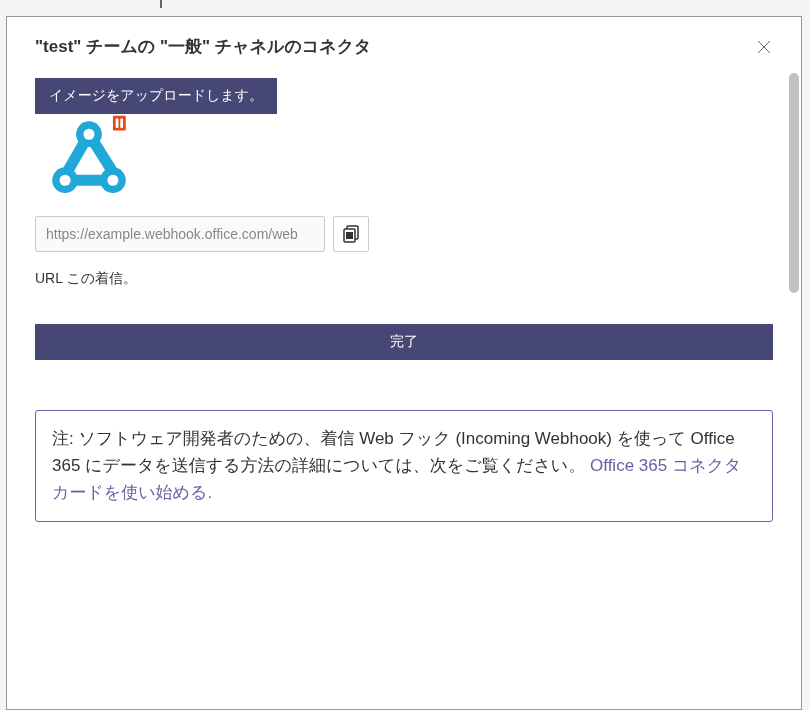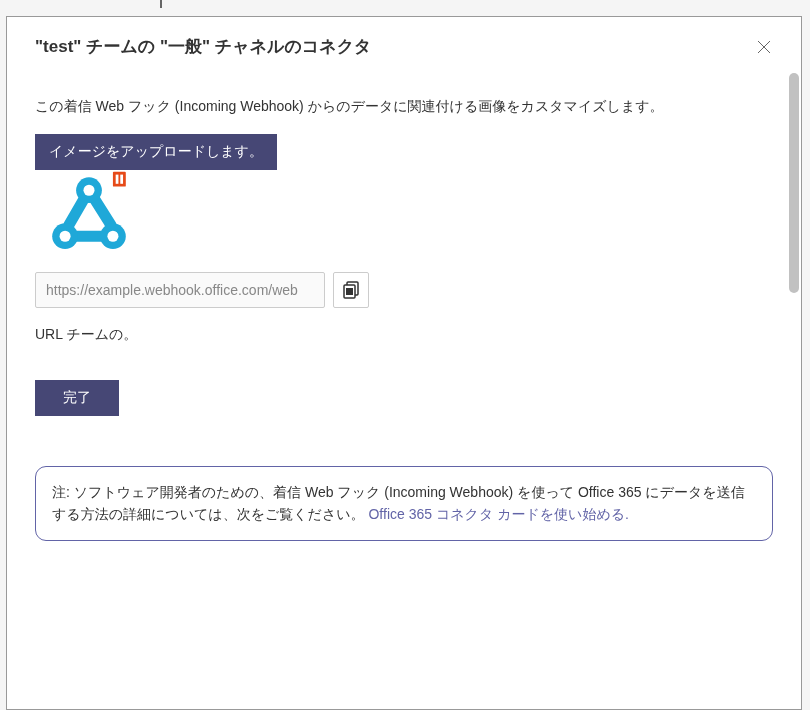--- a/index.html
+++ b/index.html
@@ -126,35 +126,36 @@
     }
     .url-status {
       font-size: 14px;
       color: #333;
       margin-bottom: 36px;
     }
     .action-buttons {
       display: flex;
       gap: 12px;
       margin-bottom: 50px;
+      flex-direction: column;
     }
     .action-btn {
       background: #464775;
       color: #fff;
       border: none;
       padding: 9px 28px;
       font-size: 14px;
       cursor: pointer;
       min-width: 78px;
     }
     .note-box {
       border: 1px solid #6264a7;
-      border-radius: 11px;
+      border-radius: 3px;
       padding: 14px 16px;
-      font-size: 14px;
+      font-size: 17px;
       color: #333;
       line-height: 1.6;
     }
     .note-box a {
       color: #6264a7;
       text-decoration: none;
     }
   </style>
 </head>
 <body>
@@ -170,21 +171,20 @@
         <line x1="1" y1="1" x2="13" y2="13" stroke="#666" stroke-width="1"></line>
         <line x1="13" y1="1" x2="1" y2="13" stroke="#666" stroke-width="1"></line>
       </svg>
     </div>
   </div>
 
   <div class="scrollbar"></div>
 
   <div class="content">
 
-    <div class="desc">この着信 Web フック (Incoming Webhook) からのデータに関連付ける画像をカスタマイズします。</div>
 
     <button class="upload-btn">イメージをアップロードします。</button>
 
     <div class="webhook-icon-wrap">
       <div class="webhook-icon">
         <svg width="92" height="92" viewBox="0 0 100 100">
 
           <g fill="none" stroke="#1fa8d8" stroke-width="12" stroke-linecap="round">
             <path d="M 50 22 L 28 60"></path>
             <path d="M 50 22 L 74 60"></path>
@@ -209,21 +209,21 @@
       <input type="text" class="url-input" readonly="" value="https://example.webhook.office.com/web" style="">
       <button class="copy-btn">
         <svg width="16" height="18" viewBox="0 0 16 18">
           <rect x="1" y="4" width="11" height="13" rx="1" fill="none" stroke="#333" stroke-width="1.5"></rect>
           <path d="M 4 4 V 2 a1 1 0 0 1 1 -1 h 9 a1 1 0 0 1 1 1 v 11 a1 1 0 0 1 -1 1 h -2" fill="none" stroke="#333" stroke-width="1.5"></path>
           <rect x="3" y="7" width="7" height="7" fill="#333"></rect>
         </svg>
       </button>
     </div>
 
-    <div class="url-status">URL チームの。</div>
+    <div class="url-status">URL この着信。</div>
 
     <div class="action-buttons">
       <button class="action-btn">完了</button>
     </div>
 
     <div class="note-box">
       <span>注: ソフトウェア開発者のための、着信 Web フック (Incoming Webhook) を使って Office 365 にデータを送信する方法の詳細については、次をご覧ください。</span>
       <a href="#">Office 365 コネクタ カードを使い始める.</a>
     </div>
 

